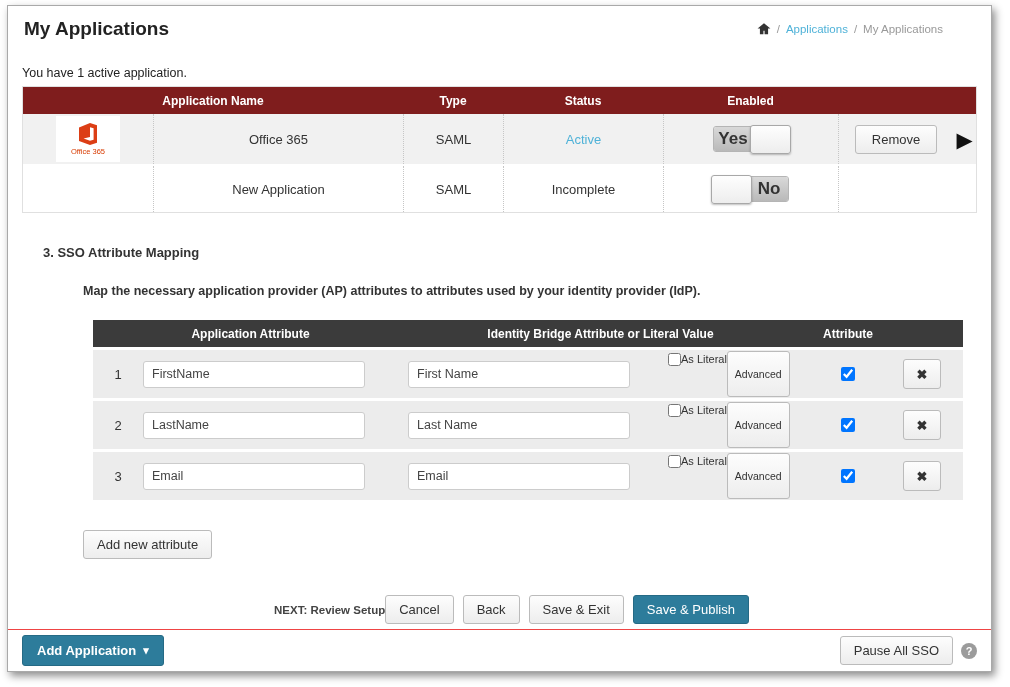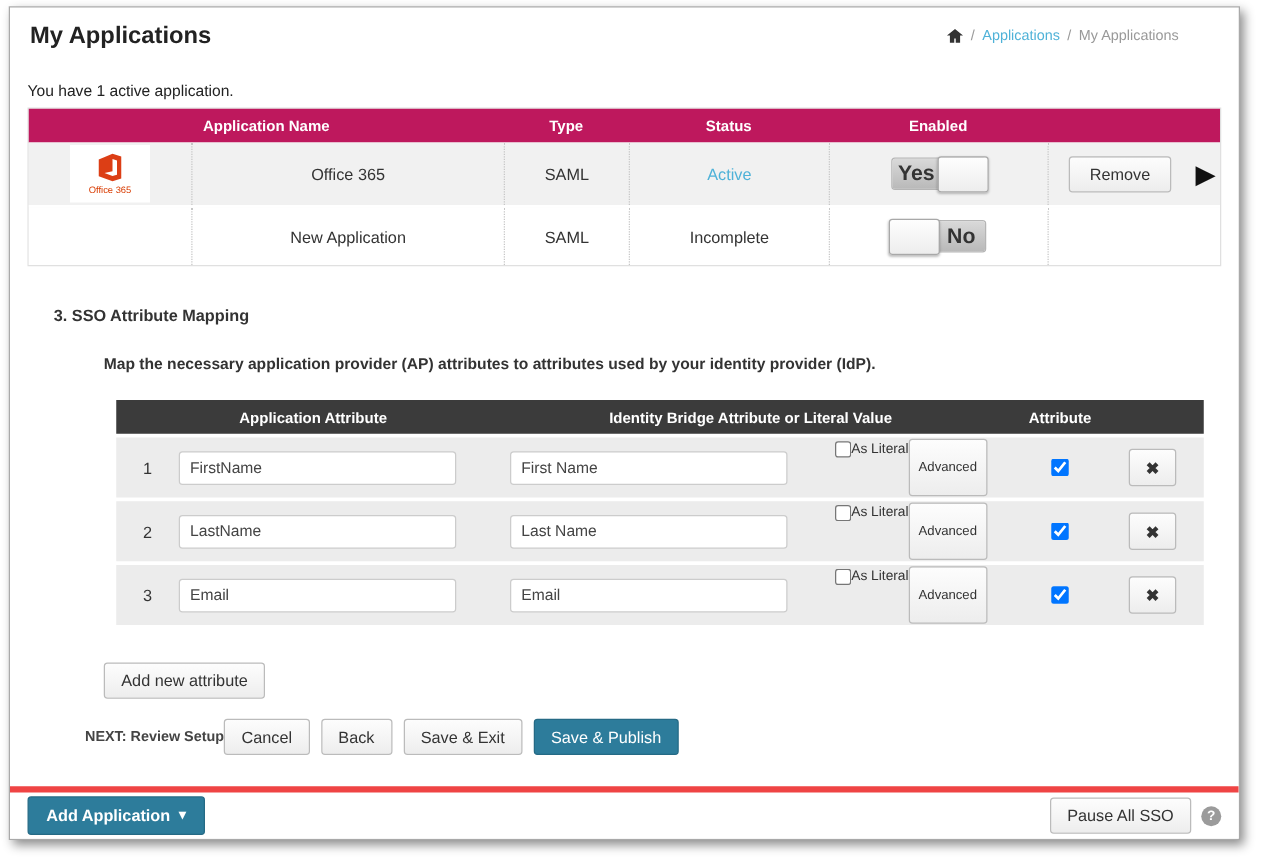--- a/index.html
+++ b/index.html
@@ -15,21 +15,21 @@
   .page-title { font-size: 19px; font-weight: bold; color: #222; }
   .breadcrumb { position: absolute; top: 16px; right: 48px; font-size: 11.5px; display: flex; align-items: center; gap: 6px; color: #999; }
   .crumb-link { color: #4fb2d8; cursor: pointer; }
   .crumb-current { color: #999; }
   .home-icon { display: inline-block; width: 14px; height: 14px; cursor: pointer; }
   
   .subtitle { margin: 26px 0 6px 14px; font-size: 12.5px; color: #222; }
   
   .app-table { margin: 0 14px; border: 1px solid #e0e0e0; }
   .app-grid { display: grid; grid-template-columns: 130px 250px 100px 160px 175px 115px 1fr; align-items: center; }
-  .app-header { background: #be185d; color: #fff; height: 27px; font-size: 12px; font-weight: bold; }
+  .app-header { background: #7f1d1d; color: #fff; height: 27px; font-size: 12px; font-weight: bold; }
   .app-header .h-name { grid-column: 1 / 3; text-align: center; }
   .h-center { text-align: center; }
   .app-row1 { height: 52px; background: #f1f1f1; border-bottom: 2px solid #fff; }
   .app-row2 { height: 46px; background: #fff; }
   .cell { display: flex; align-items: center; justify-content: center; align-self: stretch; }
   .cell.sep { border-left: 1px dotted #c6c6c6; }
   .app-name { font-size: 13px; color: #333; }
   .app-type, .app-status { font-size: 13px; }
   .status-active { color: #4fb2d8; }
   .status-incomplete { color: #333; }
@@ -70,26 +70,26 @@
                 font-size: 12.5px; font-family: "Liberation Sans", sans-serif; color: #444; background: #fff; }
   .literal-cell { display: flex; align-items: flex-start; gap: 0; padding-left: 10px; }
   .literal-cell input[type=checkbox] { width: 13px; height: 13px; margin-top: 2px; cursor: pointer; }
   .literal-label { font-size: 11px; color: #333; white-space: nowrap; margin-top: 2px; }
   .btn-advanced { font-size: 10.5px; padding: 16px 7px; border-radius: 3px; }
   .req-cell { display: flex; justify-content: center; }
   .req-cell input[type=checkbox] { width: 14px; height: 14px; cursor: pointer; }
   .btn-x { width: 38px; height: 30px; padding: 0; font-weight: bold; font-size: 13px; }
   .add-attr-wrap { margin: 30px 0 0 75px; }
   
-  .actions-row { display: flex; align-items: center; justify-content: flex-start; margin: 16px 36px 0 60px; }
+  .actions-row { display: flex; align-items: center; justify-content: center; margin: 36px 36px 0 60px; }
   .next-label { font-size: 11.5px; font-weight: bold; color: #444; }
   .action-btns { display: flex; gap: 9px; }
   .btn-primary { background: #2d7c9b; border-color: #256a85; color: #fff; }
   
-  .footer-bar { position: absolute; left: 0; right: 0; bottom: 0; height: 42px; border-top: 5px solid #ef4444;
+  .footer-bar { position: absolute; left: 0; right: 0; bottom: 0; height: 42px; border-top: 1px solid #ef4444;
                 display: flex; align-items: center; justify-content: space-between; padding: 0 14px; background: #fff; }
   .btn-add-app { background: #2d7c9b; border-color: #256a85; color: #fff; font-weight: bold; padding: 7px 14px; gap: 7px; }
   .caret { font-size: 11px; line-height: 1; }
   .footer-right { display: flex; align-items: center; gap: 8px; }
   .help-circle { width: 16px; height: 16px; border-radius: 50%; background: #9b9b9b; color: #fff; font-size: 11px; font-weight: bold;
                  display: flex; align-items: center; justify-content: center; cursor: pointer; }
 </style>
 </head>
 <body>
 

